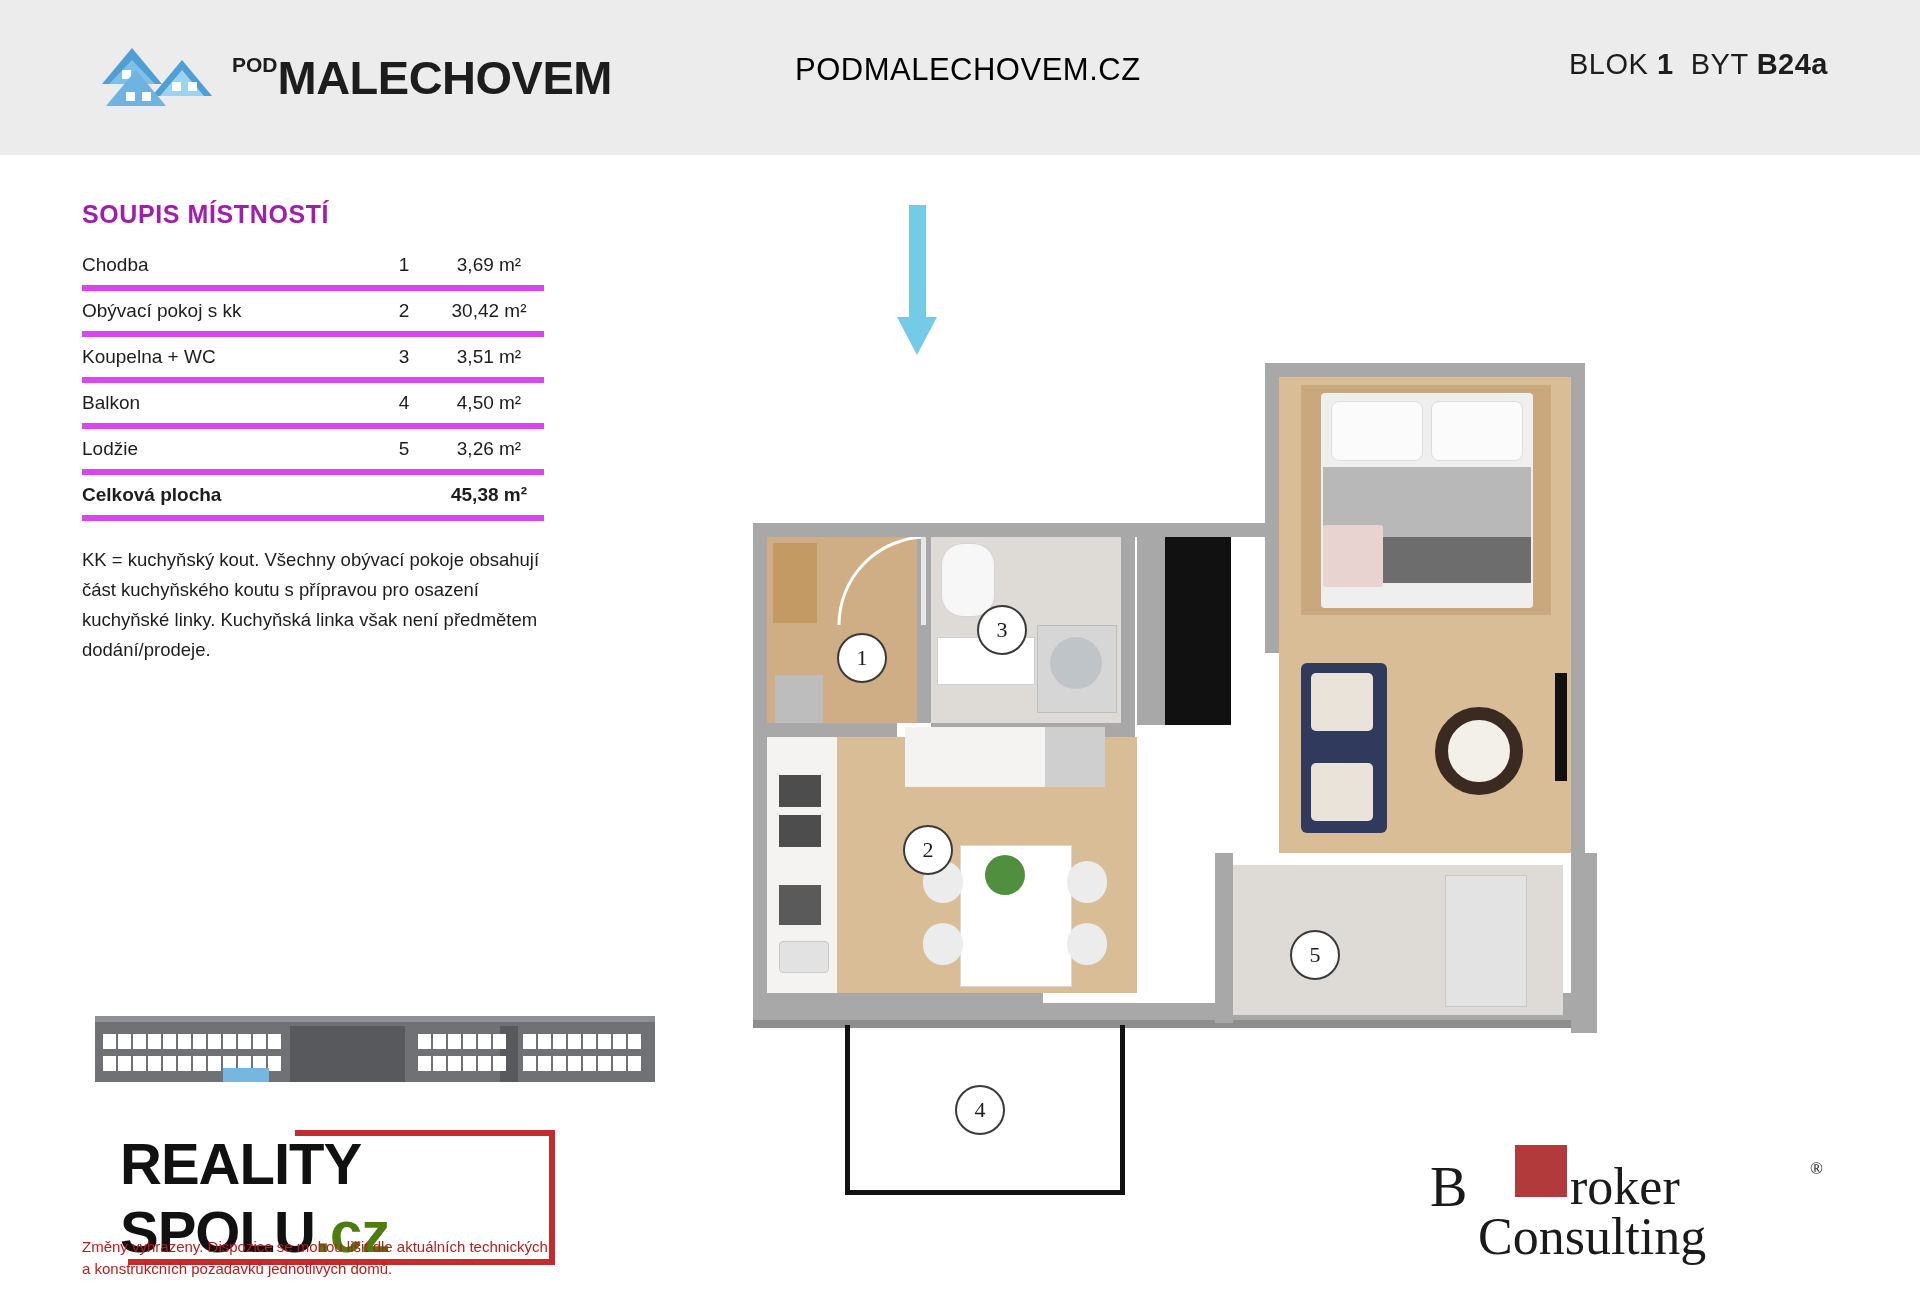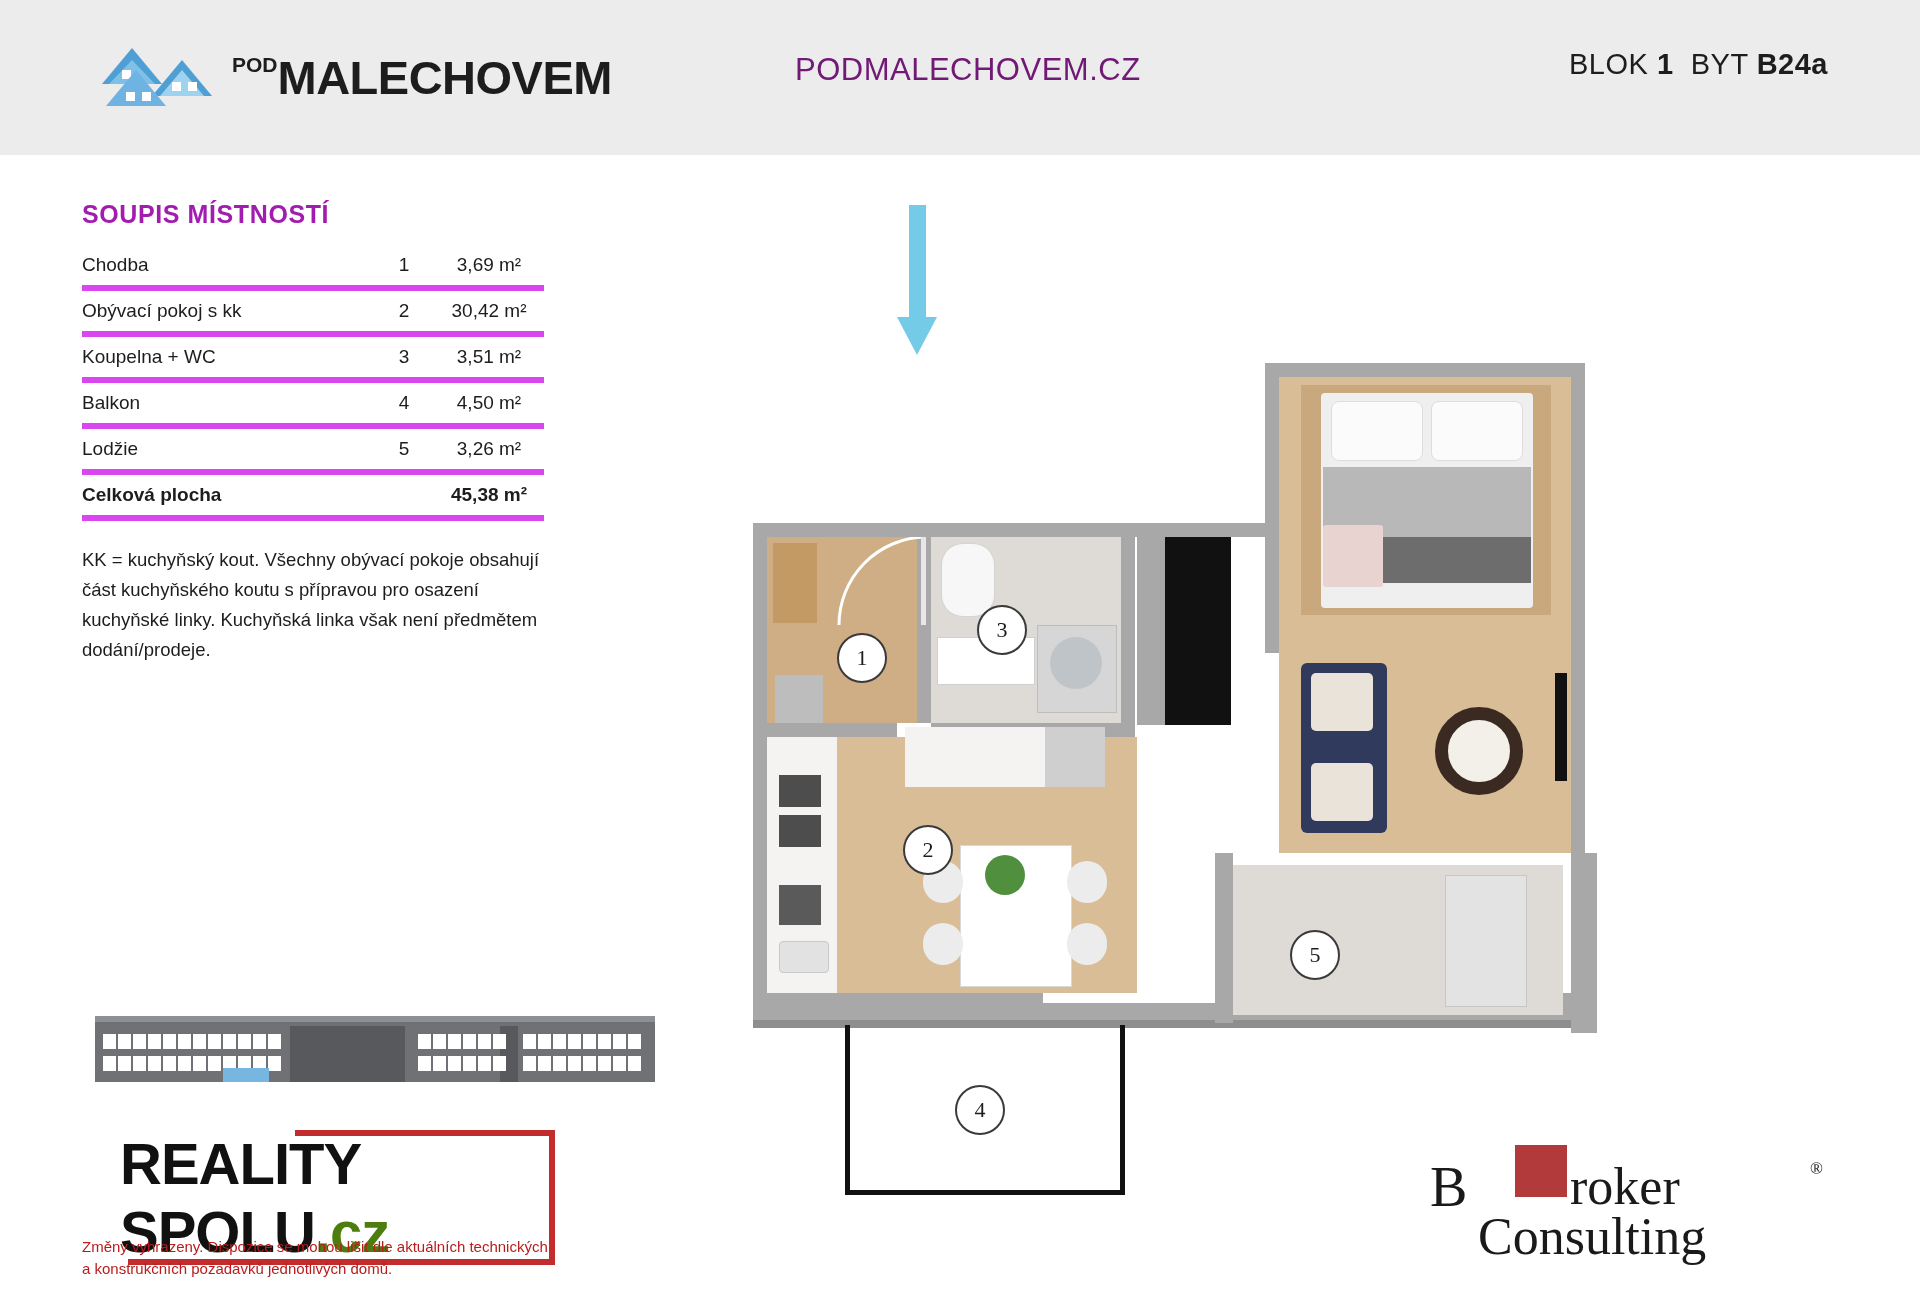--- a/index.html
+++ b/index.html
@@ -16,21 +16,21 @@
     position:absolute;left:0;top:0;width:1920px;height:155px;
     background:#ececec;
     display:flex;align-items:center;
   }
   .logo-wrap{display:flex;align-items:center;margin-left:100px;}
   .logo-mark{width:118px;height:76px;position:relative;margin-right:14px;}
   .logo-text{font-size:47px;font-weight:700;letter-spacing:-0.5px;color:#1d1d1d;line-height:1;}
   .logo-text .pod{font-size:21px;font-weight:700;vertical-align:top;letter-spacing:0;}
   .site-url{
     position:absolute;left:795px;top:52px;
-    font-size:31px;letter-spacing:0.5px;color:#701a75;
+    font-size:31px;letter-spacing:0.5px;color:#000000;
   }
   .blok{
     position:absolute;right:92px;top:48px;
     font-size:29px;color:#1d1d1d;letter-spacing:0.5px;
   }
   .blok b{font-weight:700;}
 
   
   .panel{position:absolute;left:82px;top:200px;width:470px;}
   .panel h2{

